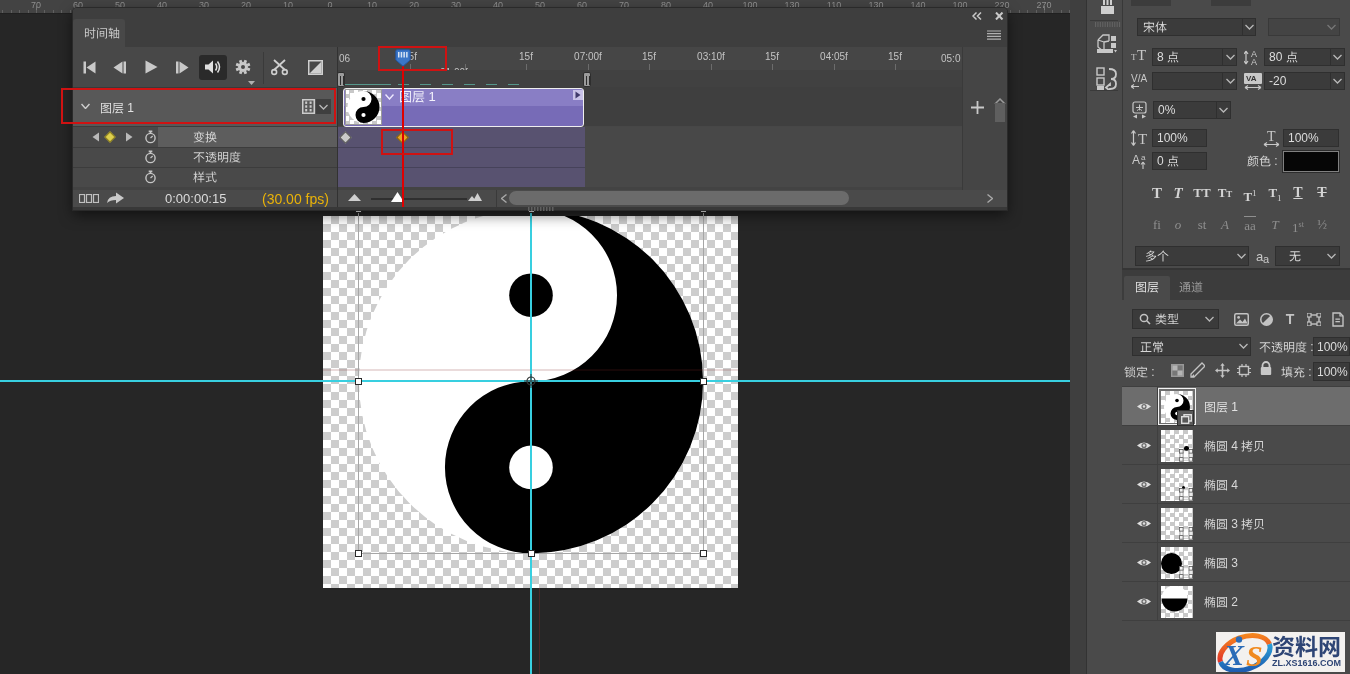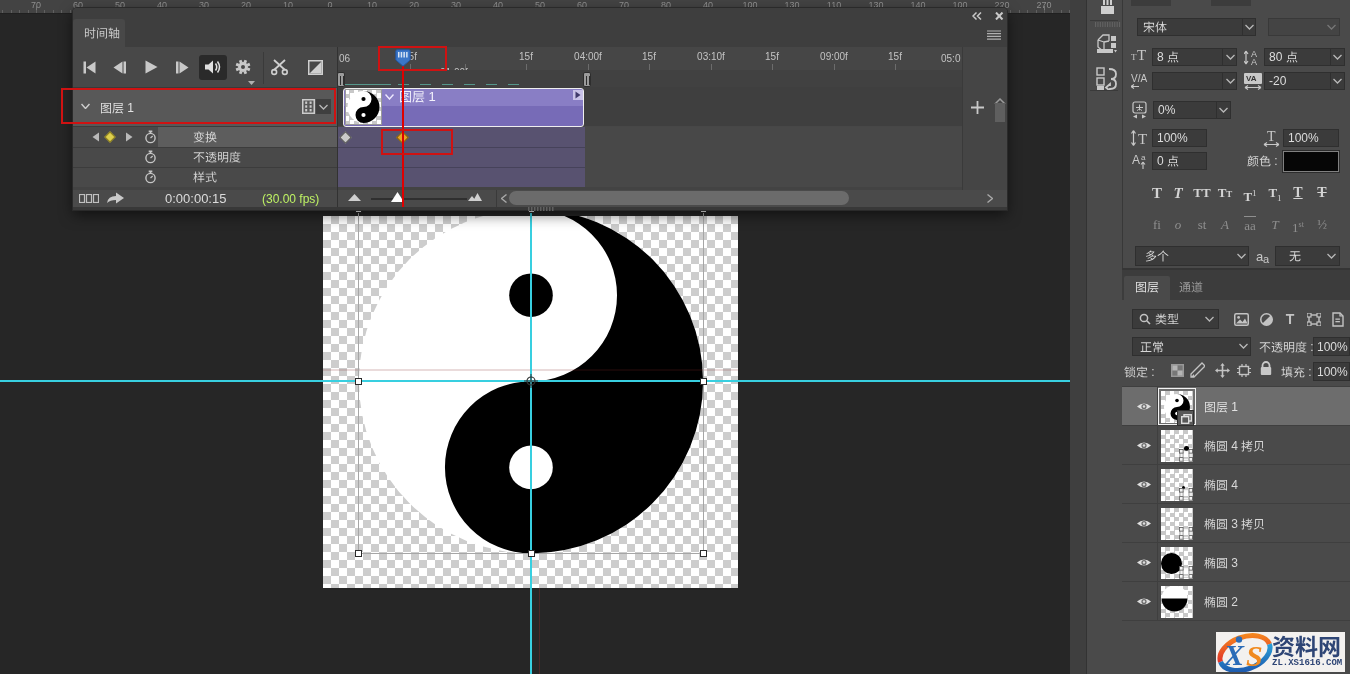--- a/index.html
+++ b/index.html
@@ -409,42 +409,42 @@
       <rect x="7.5" y="0.5" width="5" height="8" fill="none" stroke="#c0c0c0" stroke-width="1.2"></rect>
       <rect x="14.5" y="0.5" width="5" height="8" fill="none" stroke="#c0c0c0" stroke-width="1.2"></rect>
     </svg>
     <svg style="position:absolute;left:34px;top:184px" width="18" height="13" viewBox="0 0 18 13">
       <path d="M0,11 Q1,4 9,4 V0.5 L17,6 9,11.5 V8 Q3,8 0,11 Z" fill="#c9c9c9"></path>
     </svg>
     <div style="left:92px;top:182px;height:17px;display:flex;align-items:center;">
       <span style="color:#dcdcdc;font-size:13px;white-space:pre">0:00:00:15</span>
     </div>
     <div style="left:189px;top:182px;height:17px;display:flex;align-items:center;">
-      <span style="color:#bef264;font-size:12px;white-space:pre">(30.00 fps)</span>
+      <span style="color:#eab308;font-size:14px;white-space:pre">(30.00 fps)</span>
     </div>
     <div style="left:264px;top:39px;width:1px;height:160px;background:#323232"></div>
     <div style="left:265px;top:39px;width:669px;height:23px;background:#464646"></div>
     <div style="left:266px;top:40px;height:20px;display:flex;align-items:center;">
       <span style="color:#c3c3c3;font-size:10px;white-space:pre">06</span>
     </div>
     <div style="left:312px;top:42px;width:50px;height:14px;font-size:10px;color:#c3c3c3;text-align:center;line-height:14px">15f</div>
     <div style="left:337px;top:56px;width:1px;height:11px;background:#6c6c6c"></div>
     <div style="left:367px;top:58px;width:50px;height:14px;font-size:10px;color:#c3c3c3;line-height:14px">01:00f</div>
     <div style="left:392px;top:56px;width:1px;height:11px;background:#6c6c6c"></div>
     <div style="left:428px;top:42px;width:50px;height:14px;font-size:10px;color:#c3c3c3;text-align:center;line-height:14px">15f</div>
     <div style="left:453px;top:56px;width:1px;height:11px;background:#6c6c6c"></div>
-    <div style="left:490px;top:42px;width:50px;height:14px;font-size:10px;color:#c3c3c3;text-align:center;line-height:14px">04:00f</div>
+    <div style="left:490px;top:42px;width:50px;height:14px;font-size:10px;color:#c3c3c3;text-align:center;line-height:14px">07:00f</div>
     <div style="left:515px;top:56px;width:1px;height:11px;background:#6c6c6c"></div>
     <div style="left:551px;top:42px;width:50px;height:14px;font-size:10px;color:#c3c3c3;text-align:center;line-height:14px">15f</div>
     <div style="left:576px;top:56px;width:1px;height:11px;background:#6c6c6c"></div>
     <div style="left:613px;top:42px;width:50px;height:14px;font-size:10px;color:#c3c3c3;text-align:center;line-height:14px">03:10f</div>
     <div style="left:638px;top:56px;width:1px;height:11px;background:#6c6c6c"></div>
     <div style="left:674px;top:42px;width:50px;height:14px;font-size:10px;color:#c3c3c3;text-align:center;line-height:14px">15f</div>
     <div style="left:699px;top:56px;width:1px;height:11px;background:#6c6c6c"></div>
-    <div style="left:736px;top:42px;width:50px;height:14px;font-size:10px;color:#c3c3c3;text-align:center;line-height:14px">09:00f</div>
+    <div style="left:736px;top:42px;width:50px;height:14px;font-size:10px;color:#c3c3c3;text-align:center;line-height:14px">04:05f</div>
     <div style="left:761px;top:56px;width:1px;height:11px;background:#6c6c6c"></div>
     <div style="left:797px;top:42px;width:50px;height:14px;font-size:10px;color:#c3c3c3;text-align:center;line-height:14px">15f</div>
     <div style="left:822px;top:56px;width:1px;height:11px;background:#6c6c6c"></div>
     <div style="left:868px;top:40px;height:20px;display:flex;align-items:center;">
       <span style="color:#c3c3c3;font-size:10px;white-space:pre">05:0</span>
     </div>
     <div style="left:265px;top:62px;width:669px;height:17px;background:#414141"></div>
     <div style="left:270px;top:75.5px;width:48px;height:1.6px;background:#55978a"></div>
     <div style="left:325px;top:75.5px;width:11px;height:1.8px;background:#55978a"></div>
     <div style="left:347px;top:75.5px;width:11px;height:1.8px;background:#55978a"></div>
@@ -1023,15 +1023,15 @@
     <text x="8" y="33" font-size="30" font-style="italic" font-weight="bold" font-family="Liberation Serif" fill="#2b6cb8">X</text>
     <text x="30" y="34" font-size="30" font-style="italic" font-weight="bold" font-family="Liberation Serif" fill="#f08a1f">S</text>
   </svg>
 <div style="left:1272px;top:634px;height:24px;display:flex;align-items:center;">
     <svg style="fill:#2e4575;flex:none" width="69.0" height="23" viewBox="0 -880 3000 1000">
       <use href="#b8d44" x="0"></use>
       <use href="#b6599" x="1000"></use>
       <use href="#b7f51" x="2000"></use>
     </svg>
   </div>
-<div style="left:1272px;top:658px;width:72px;height:11px;font-family:Liberation Mono, monospace;font-size:9px;font-weight:bold;color:#2e4575;white-space:nowrap;overflow:hidden">ZL.XS1616.COM</div>
+<div style="left:1272px;top:658px;width:72px;height:11px;font-family:Liberation Sans, sans-serif;font-size:9px;font-weight:bold;color:#2e4575;white-space:nowrap;overflow:hidden">ZL.XS1616.COM</div>
 <div style="left:378px;top:45.5px;width:69px;height:25.5px;border:2.5px solid #cf1212;"></div>
 <div style="left:381px;top:128.5px;width:71.5px;height:26px;border:2.5px solid #cf1212;"></div>
 <div style="left:61px;top:88px;width:275px;height:36px;border:2.5px solid #cf1212;"></div>
 </body></html>

